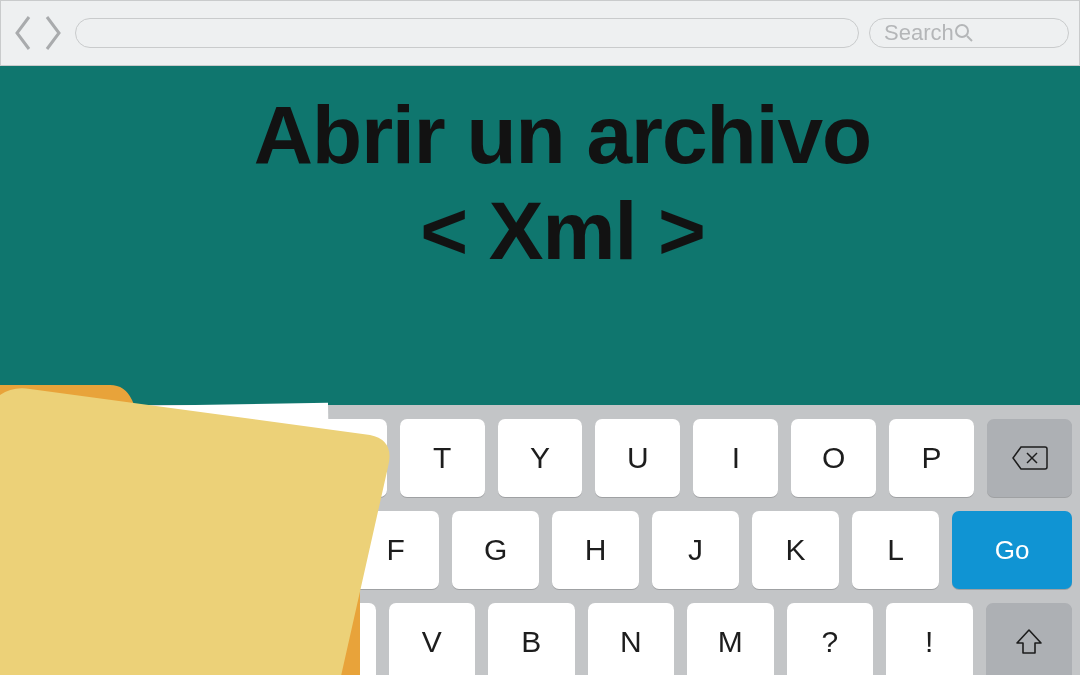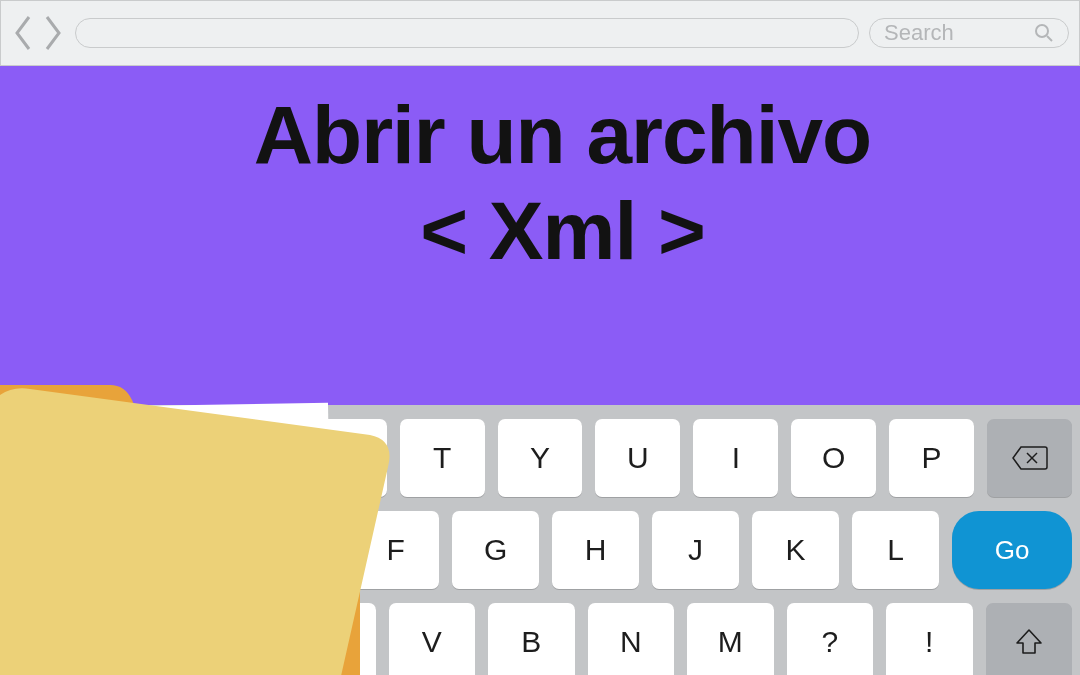--- a/index.html
+++ b/index.html
@@ -39,27 +39,26 @@
     .search-box {
       width: 200px;
       height: 30px;
       border: 1px solid #c9cbcc;
       border-radius: 15px;
       display: flex;
       align-items: center;
       padding: 0 14px;
       color: #b4b6b8;
       font-size: 22px;
-      justify-content: space-between;
     }
     .content {
       position: absolute;
       top: 66px; left: 0; right: 0;
       bottom: 0;
-      background: #8b5cf6;
+      background: #0f766e;
       padding-left: 45px;
     }
     .heading {
       text-align: center;
       font-weight: 800;
       color: #121212;
       line-height: 1.05;
       padding-top: 26px;
       font-size: 82px;
       letter-spacing: -1px;
@@ -88,21 +87,21 @@
       background: #ffffff;
       border-radius: 7px;
       display: flex;
       align-items: center;
       justify-content: center;
       font-size: 30px;
       color: #1d1d1d;
       box-shadow: 0 1px 0 rgba(0,0,0,0.18);
       font-weight: 400;
     }
-    .key.wide { width: 124px; border-radius: 27px; }
+    .key.wide { width: 124px; }
     .key.gray { background: #adb0b4; }
     .key.blue { background: #1094d3; color: #fff; font-size: 26px; } 
 
     .backspace-icon {
       width: 38px; height: 26px;
       position: relative;
     }
     .shift-icon { width: 30px; height: 30px; }
 
     

